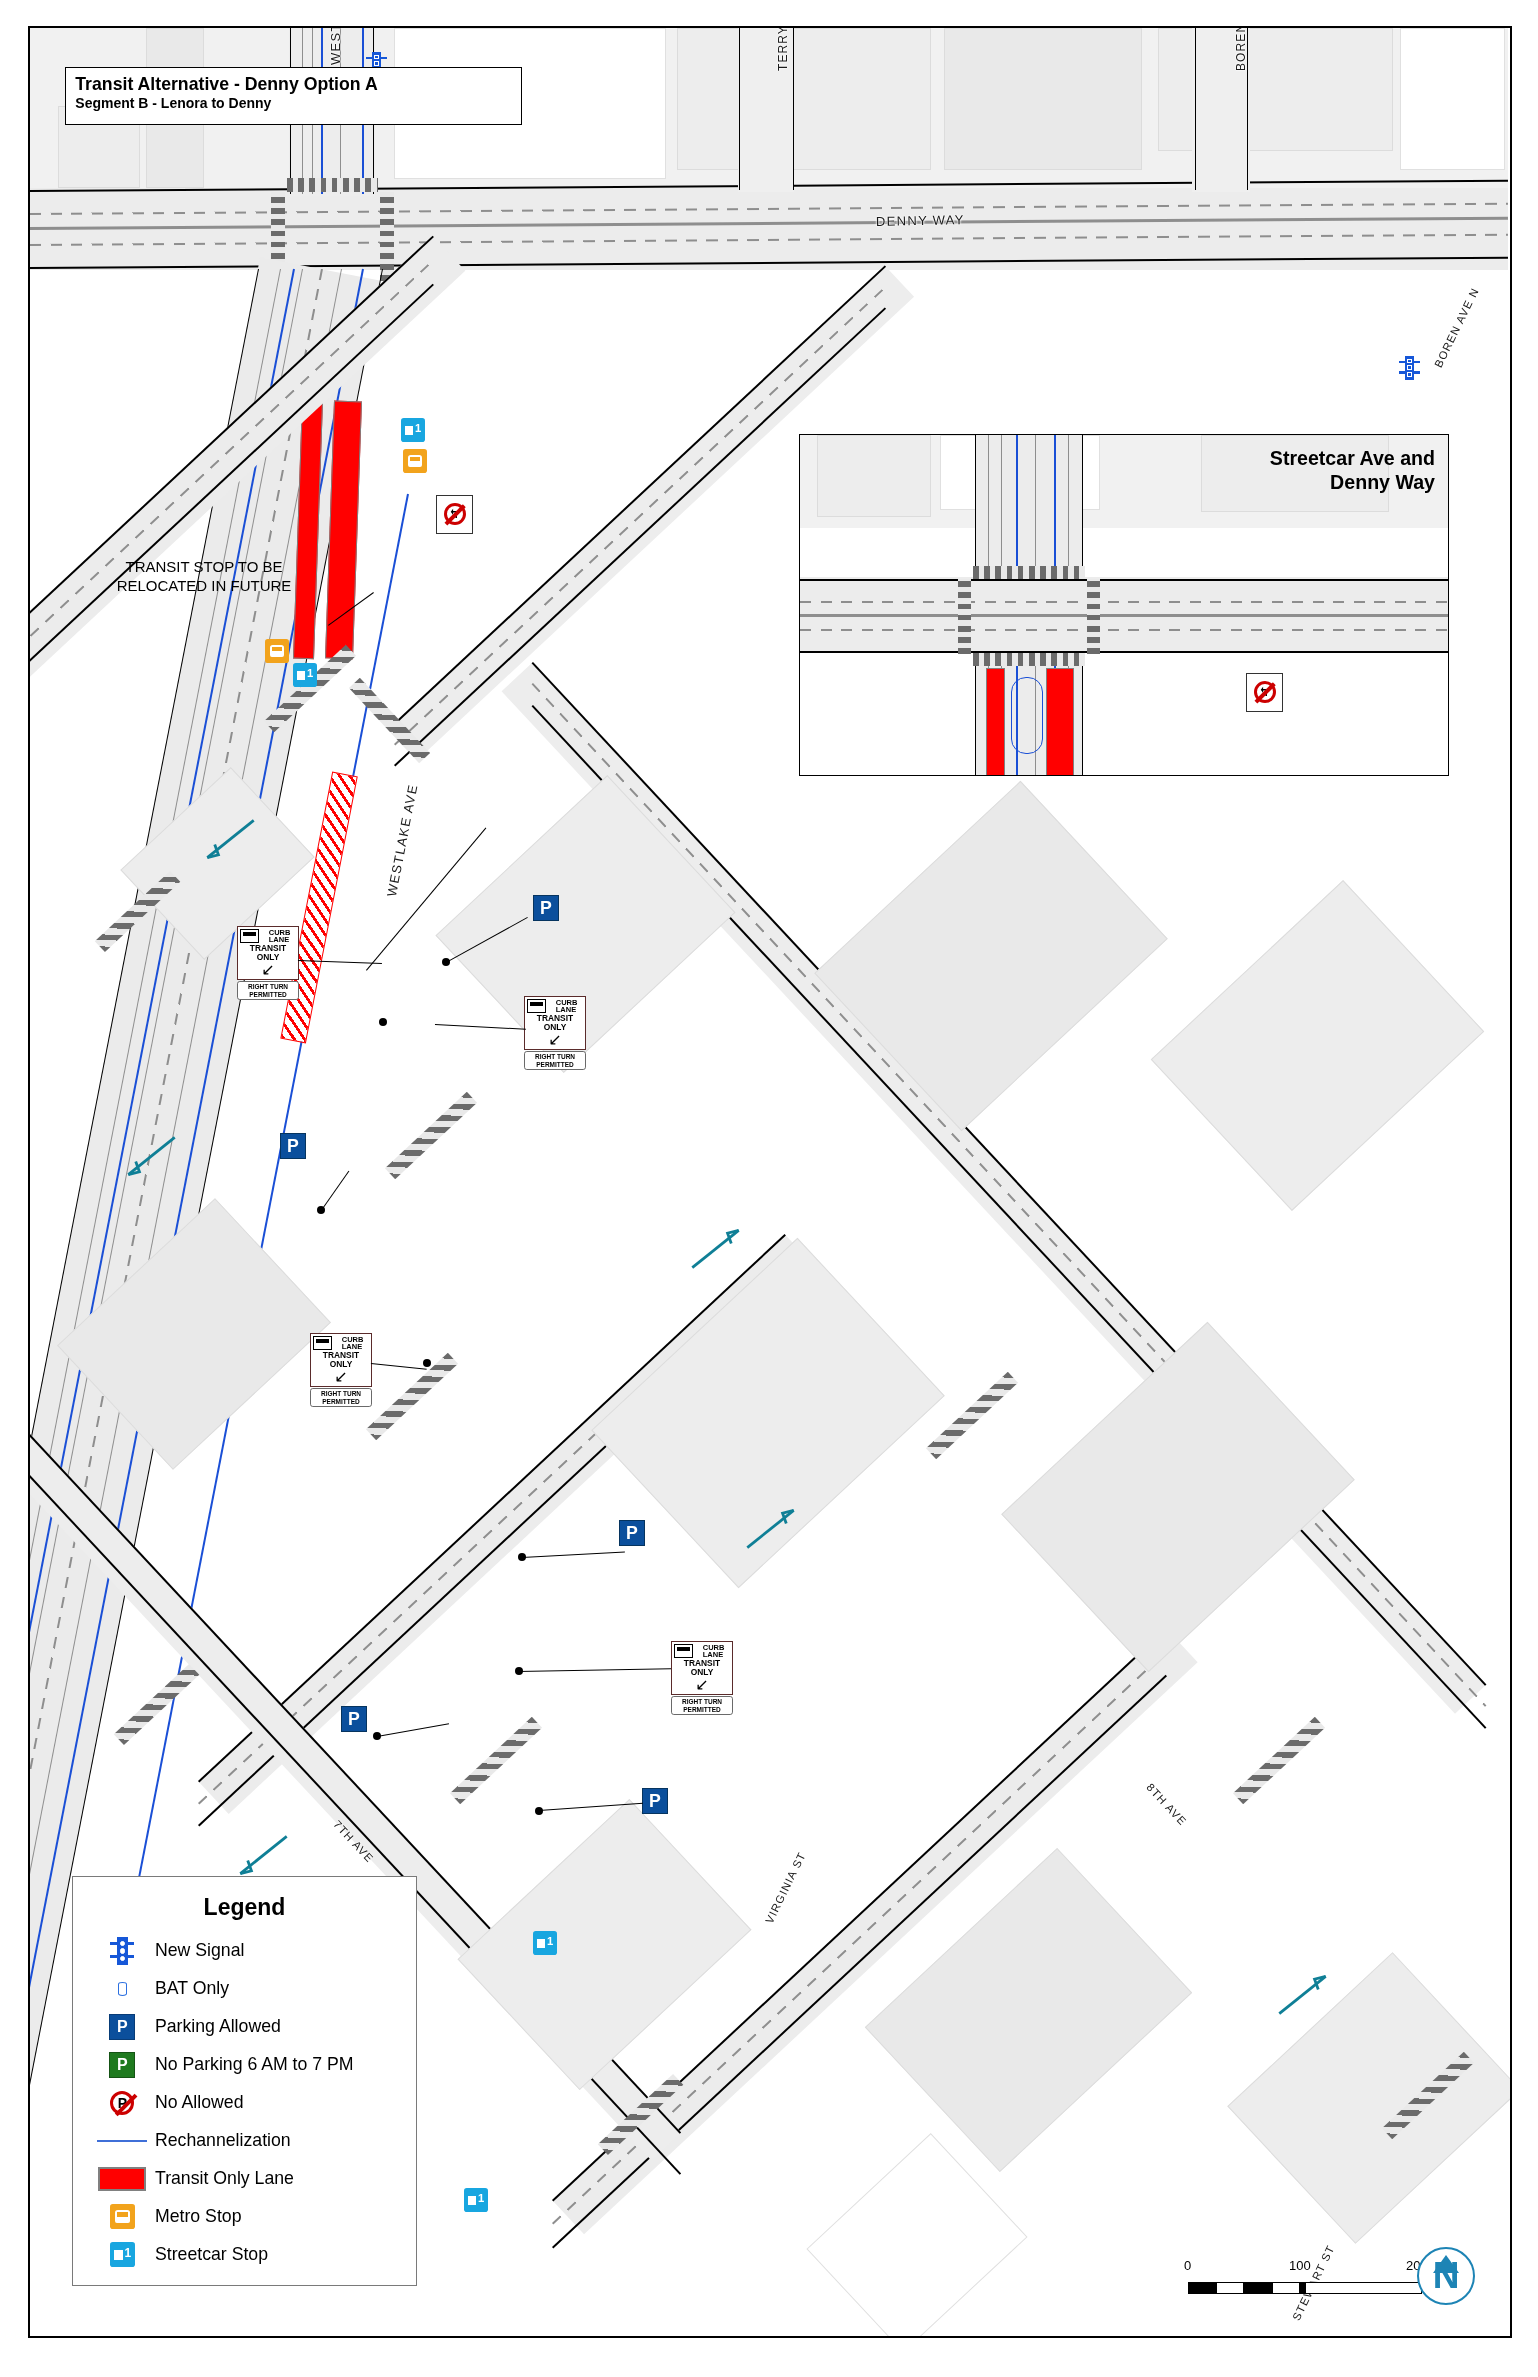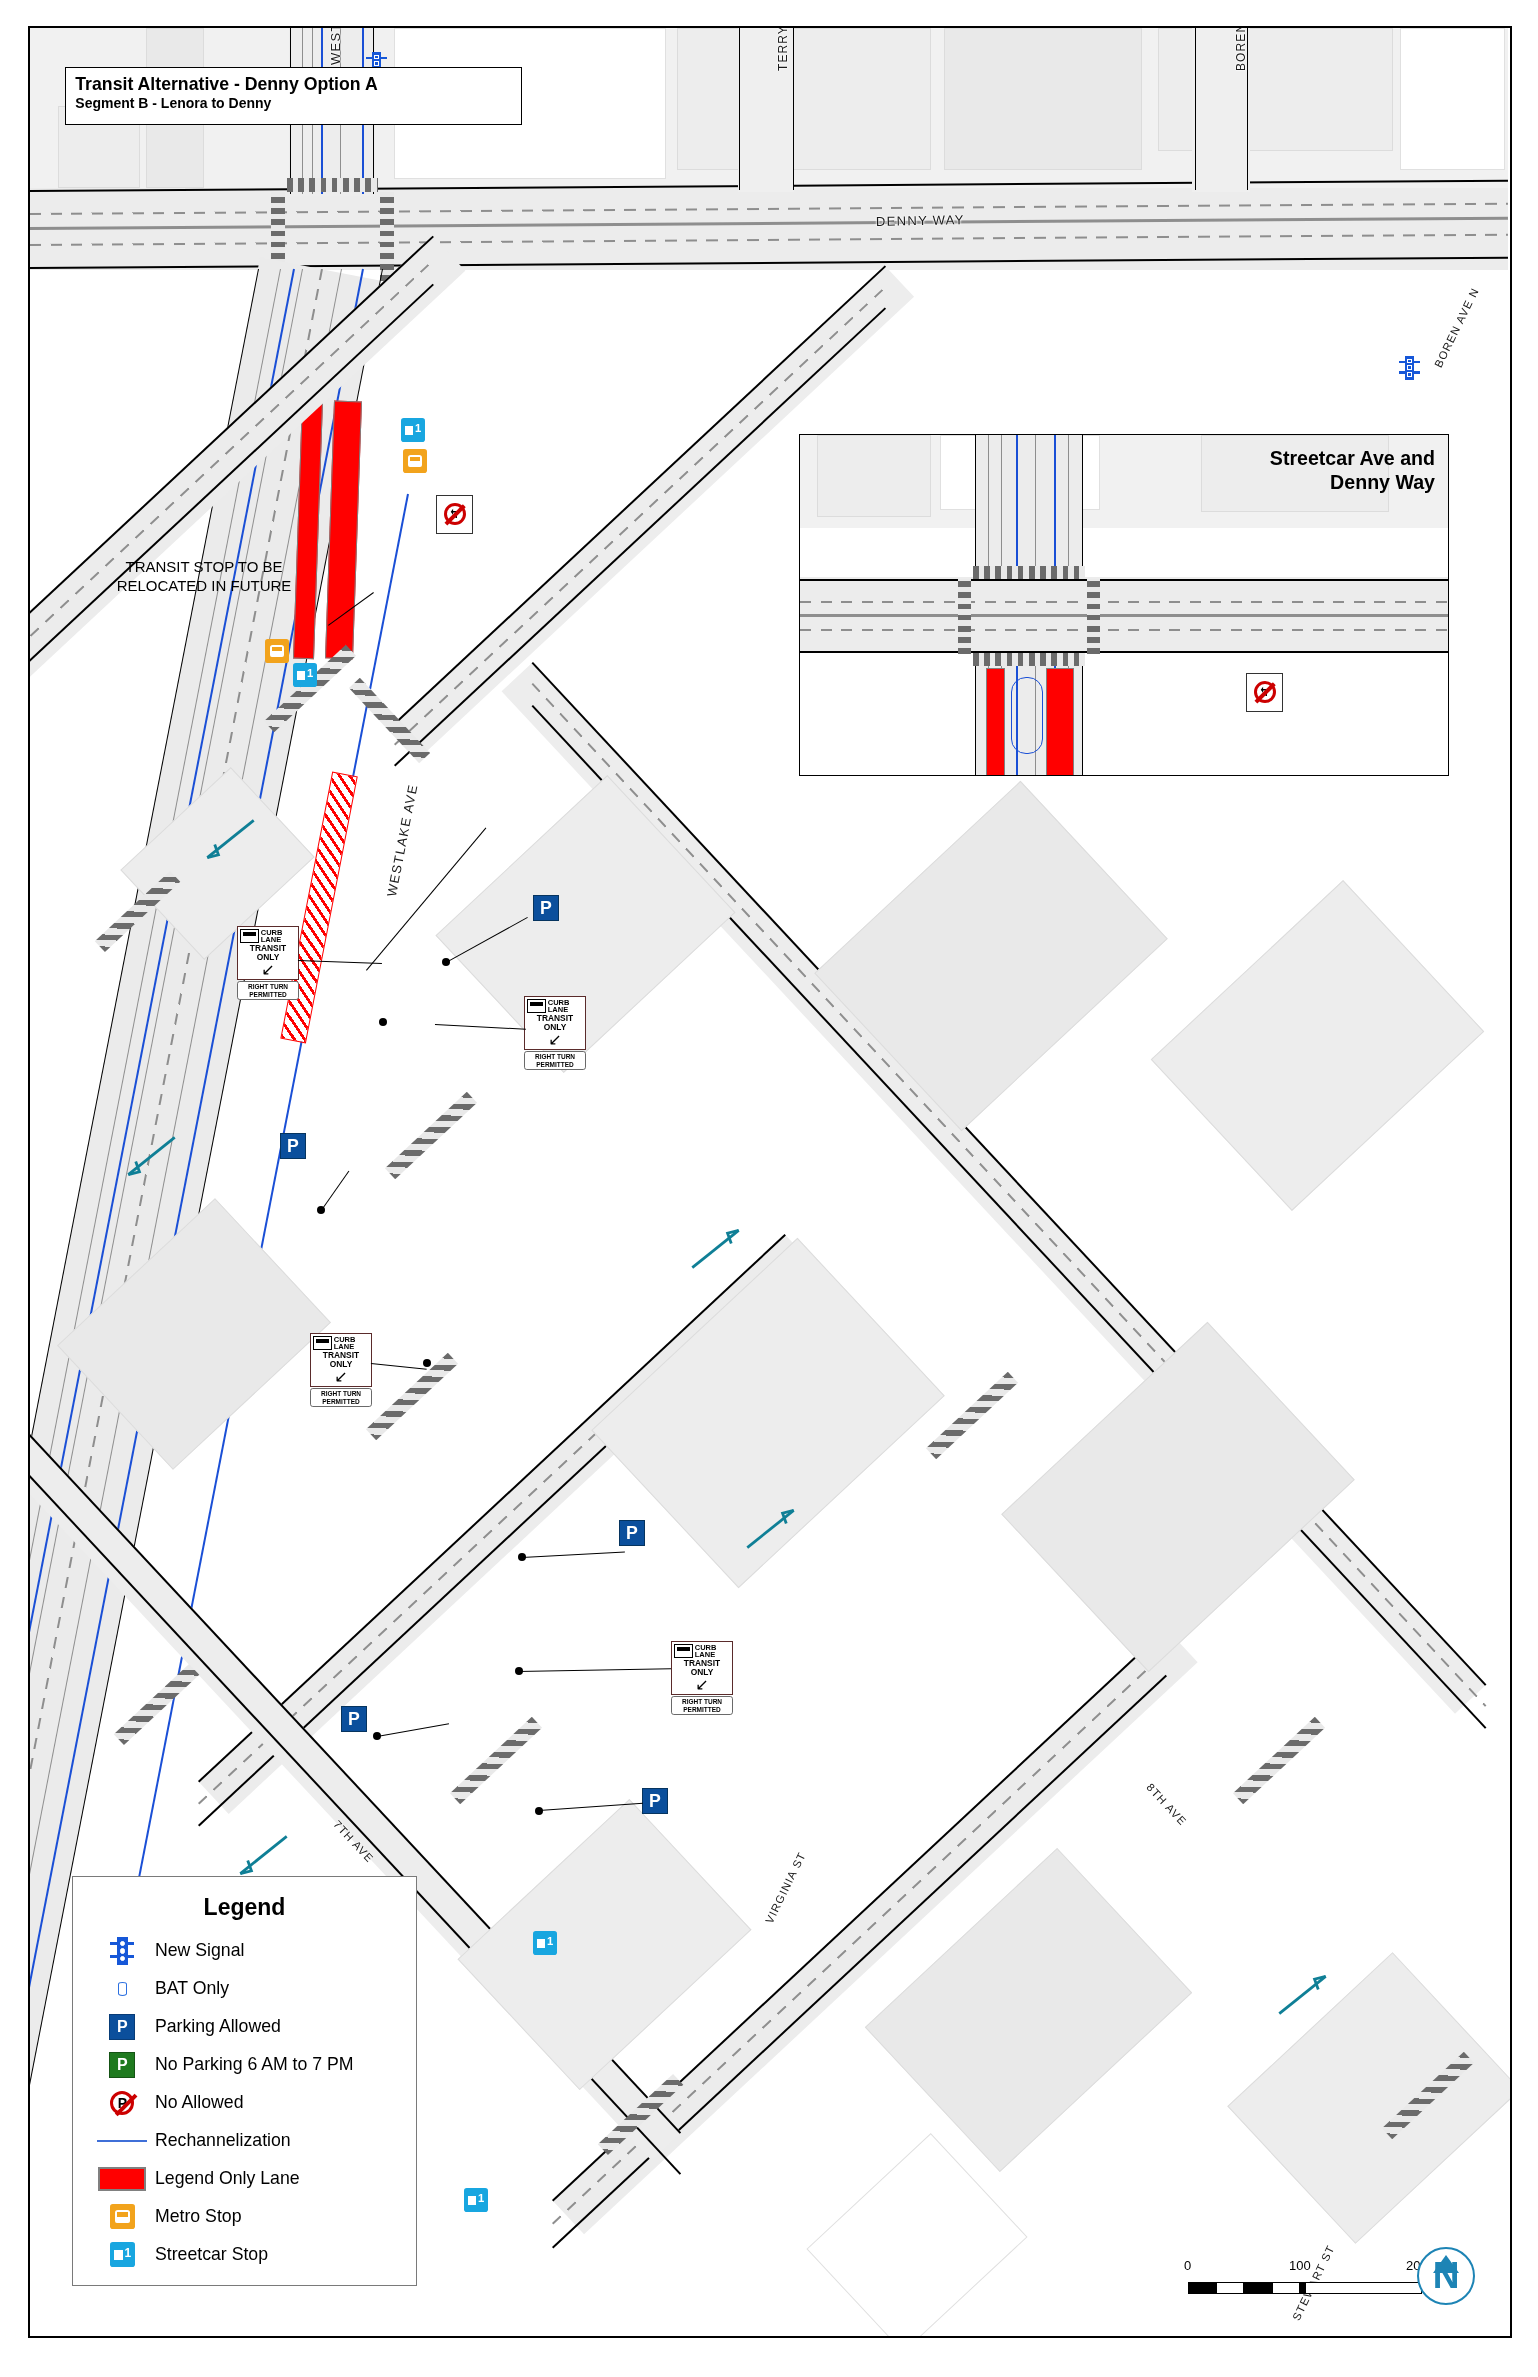--- a/index.html
+++ b/index.html
@@ -141,21 +141,21 @@
      background:#cc0000; transform:rotate(-45deg); }
   .mk-nlt .arw { position:absolute; left:13px; top:11.2px; width:9.3px; height:11.2px; }
 
   
   .clsign { position:absolute; width:62px; }
   .clsign .main { background:#ffffff; border:0.9px solid #5a2b2b; padding:1.9px 1.9px 0.9px 1.9px;
      text-align:center; }
   .clsign .hdr { display:flex; align-items:center; gap:1.9px; }
   .clsign .hdr .bus { width:17px; height:12px; background:#fff; border:0.9px solid #000; position:relative; flex:none;}
   .clsign .hdr .bus:before { content:""; position:absolute; left:1.9px; top:1.9px; width:13px; height:3.7px; background:#000; }
-  .clsign .hdr .txt { font-size:7.5px; font-weight:bold; line-height:7.5px; color:#000; text-align:left; }
+  .clsign .hdr .txt { font-size:7.5px; font-weight:bold; line-height:7.5px; color:#000; text-align:left;margin-left:8px; }
   .clsign .ln { font-size:8.4px; font-weight:bold; line-height:9.3px; color:#000; }
   .clsign .arrow { font-size:16px; line-height:16px; color:#000; }
   .clsign .sub { margin-top:0.9px; background:#ffffff; border:0.9px solid #6a6a6a; border-radius:2.8px;
      font-size:6.5px; font-weight:bold; line-height:7.5px; color:#000; text-align:center; padding:0.9px 0; }
 
   
   .callout { position:absolute; font-size:15px; line-height:18.6px; color:#000;
      text-align:center; white-space:pre; }
 
   .leader { position:absolute; background:#000; height:0.9px; transform-origin:0 0; }
@@ -614,21 +614,21 @@
         <div class="legicon">
           <div class="ic-line"></div>
         </div>
         <div class="legtext">Rechannelization</div>
       </div>
 
       <div class="legrow">
         <div class="legicon">
           <div class="ic-redbox"></div>
         </div>
-        <div class="legtext">Legend Only Lane</div>
+        <div class="legtext">Transit Only Lane</div>
       </div>
 
       <div class="legrow">
         <div class="legicon">
           <div class="ic-metro">
               <div class="bus"></div>
             </div>
         </div>
         <div class="legtext">Metro Stop</div>
       </div>

